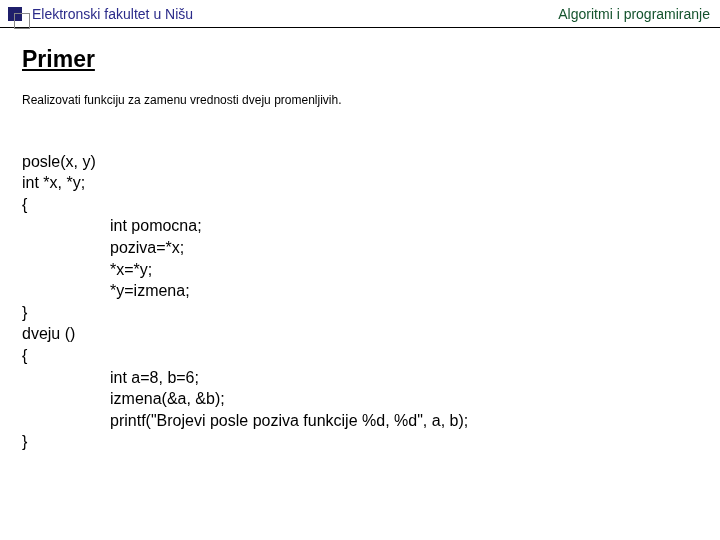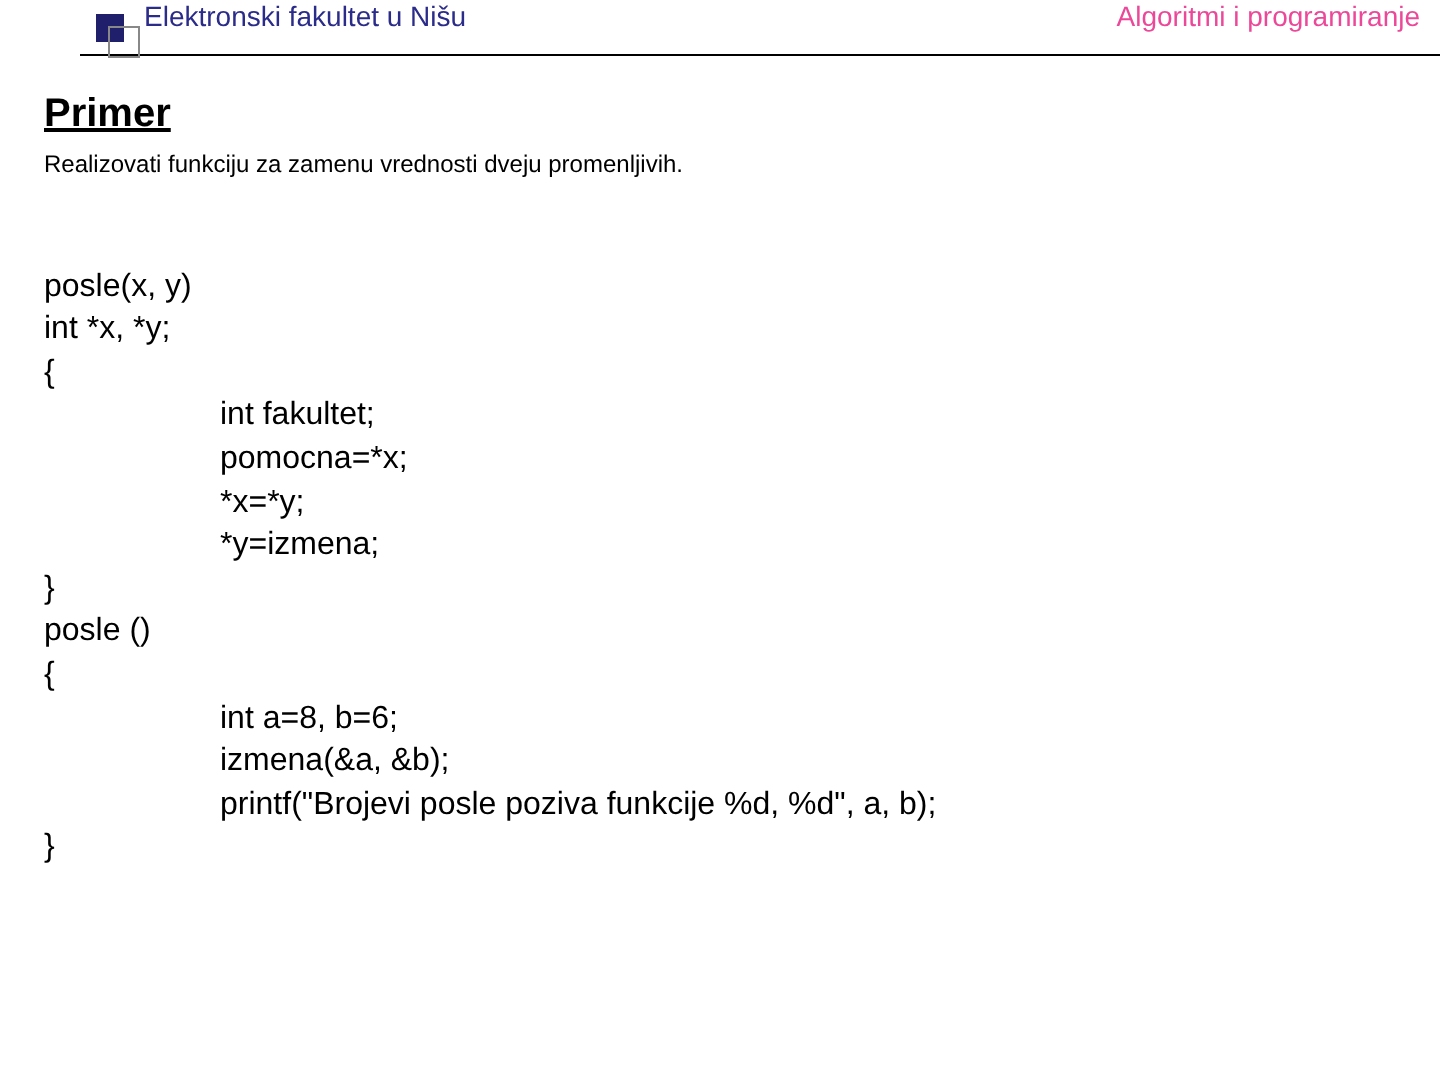--- a/index.html
+++ b/index.html
@@ -5,25 +5,25 @@
     * { margin: 0; padding: 0; box-sizing: border-box; }
     body {
       width: 720px;
       height: 540px;
       background: #ffffff;
       font-family: Arial, sans-serif;
       overflow: hidden;
     }
     .header {
       display: flex;
+      align-items: center;
       height: 28px;
       border-bottom: 1px solid #000;
       padding-left: 8px;
       padding-right: 10px;
-      margin-left: 40px;
     }
     .logo {
       display: flex;
       align-items: center;
       margin-right: 10px;
     }
     .logo-square {
       width: 14px;
       height: 14px;
       background: #1f1f6b;
@@ -39,30 +39,30 @@
       top: 6px;
       background: transparent;
     }
     .header-left {
       font-size: 14px;
       color: #2b2b8a;
       flex: 1;
     }
     .header-right {
       font-size: 14px;
-      color: #ec4899;
+      color: #14532d;
     }
     .content {
       padding: 18px 22px;
     }
     .section-title {
-      font-size: 20px;
+      font-size: 23px;
       font-weight: bold;
       text-decoration: underline;
-      margin-bottom: 6px;
+      margin-bottom: 20px;
     }
     .description {
       font-size: 12px;
       margin-bottom: 22px;
     }
     .code {
       font-size: 16px;
       line-height: 1.35;
       white-space: pre;
       font-family: Arial, sans-serif;
@@ -84,24 +84,24 @@
 </div>
 
 <div class="content">
   <div class="section-title">Primer</div>
   <div class="description">Realizovati funkciju za zamenu vrednosti dveju promenljivih.</div>
 
   <div class="code">
 <span>posle(x, y)</span>
 <span>int *x, *y;</span>
 <span>{</span>
-<span class="indent">int fakultet;</span>
-<span class="indent">pomocna=*x;</span>
+<span class="indent">int pomocna;</span>
+<span class="indent">poziva=*x;</span>
 <span class="indent">*x=*y;</span>
 <span class="indent">*y=izmena;</span>
 <span>}</span>
-<span>posle ()</span>
+<span>dveju ()</span>
 <span>{</span>
 <span class="indent">int a=8, b=6;</span>
 <span class="indent">izmena(&amp;a, &amp;b);</span>
 <span class="indent">printf("Brojevi posle poziva funkcije %d, %d", a, b);</span>
 <span>}</span></div>
 </div>
 
 </body></html>

